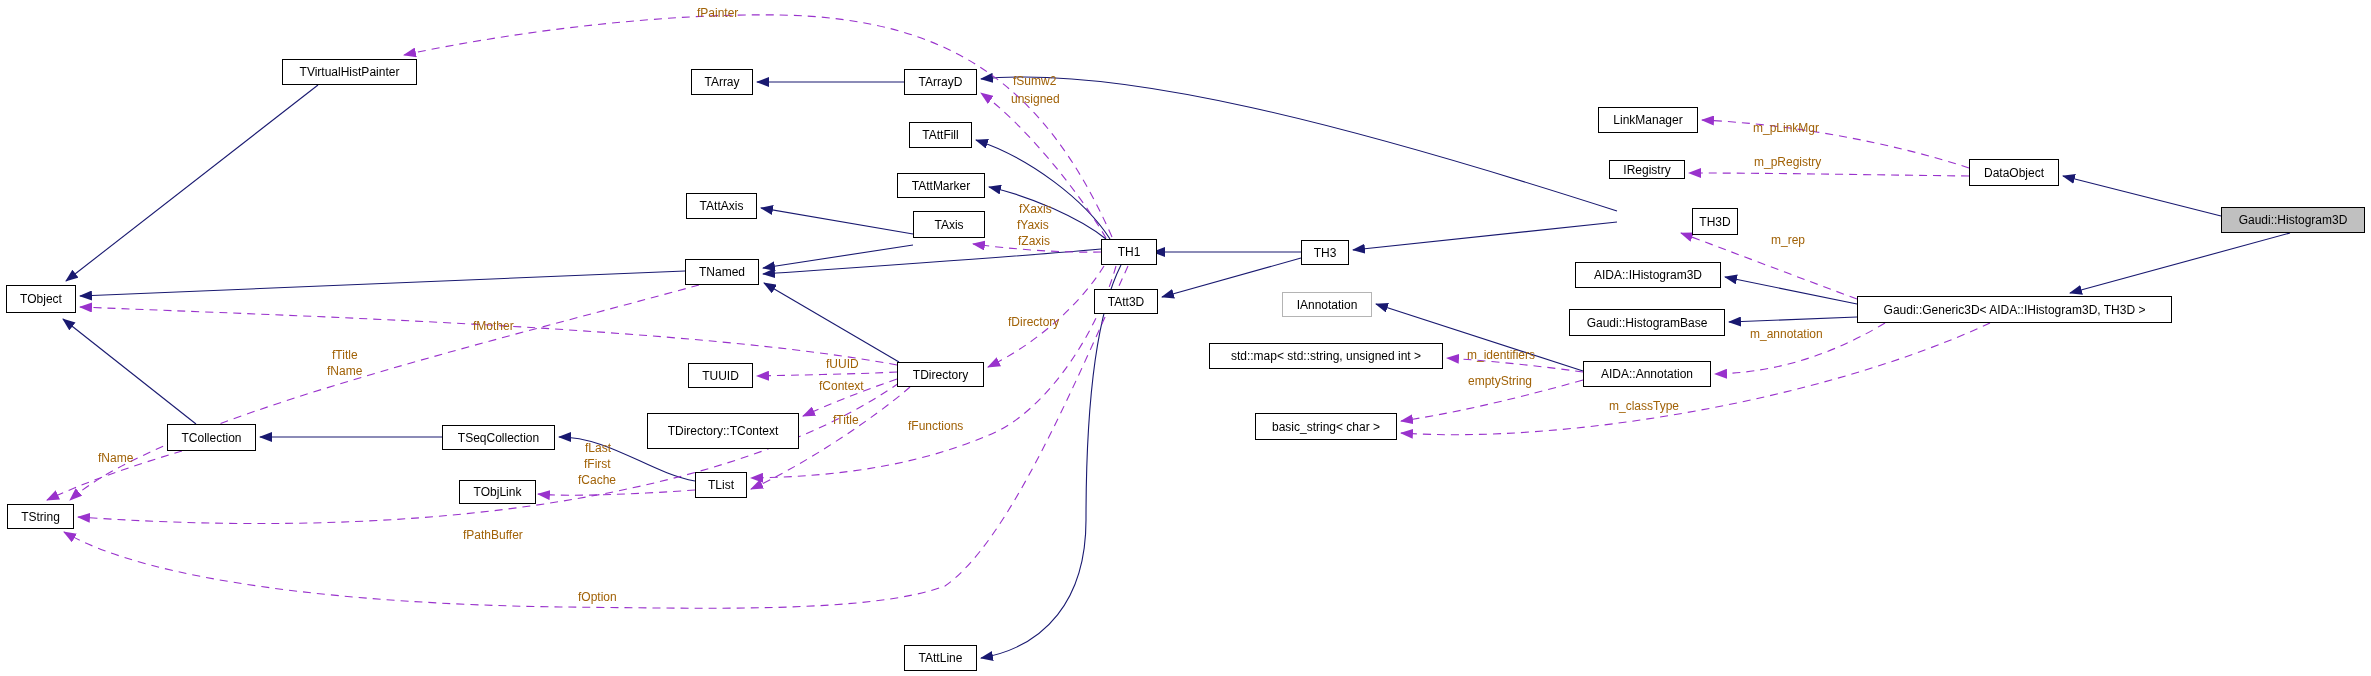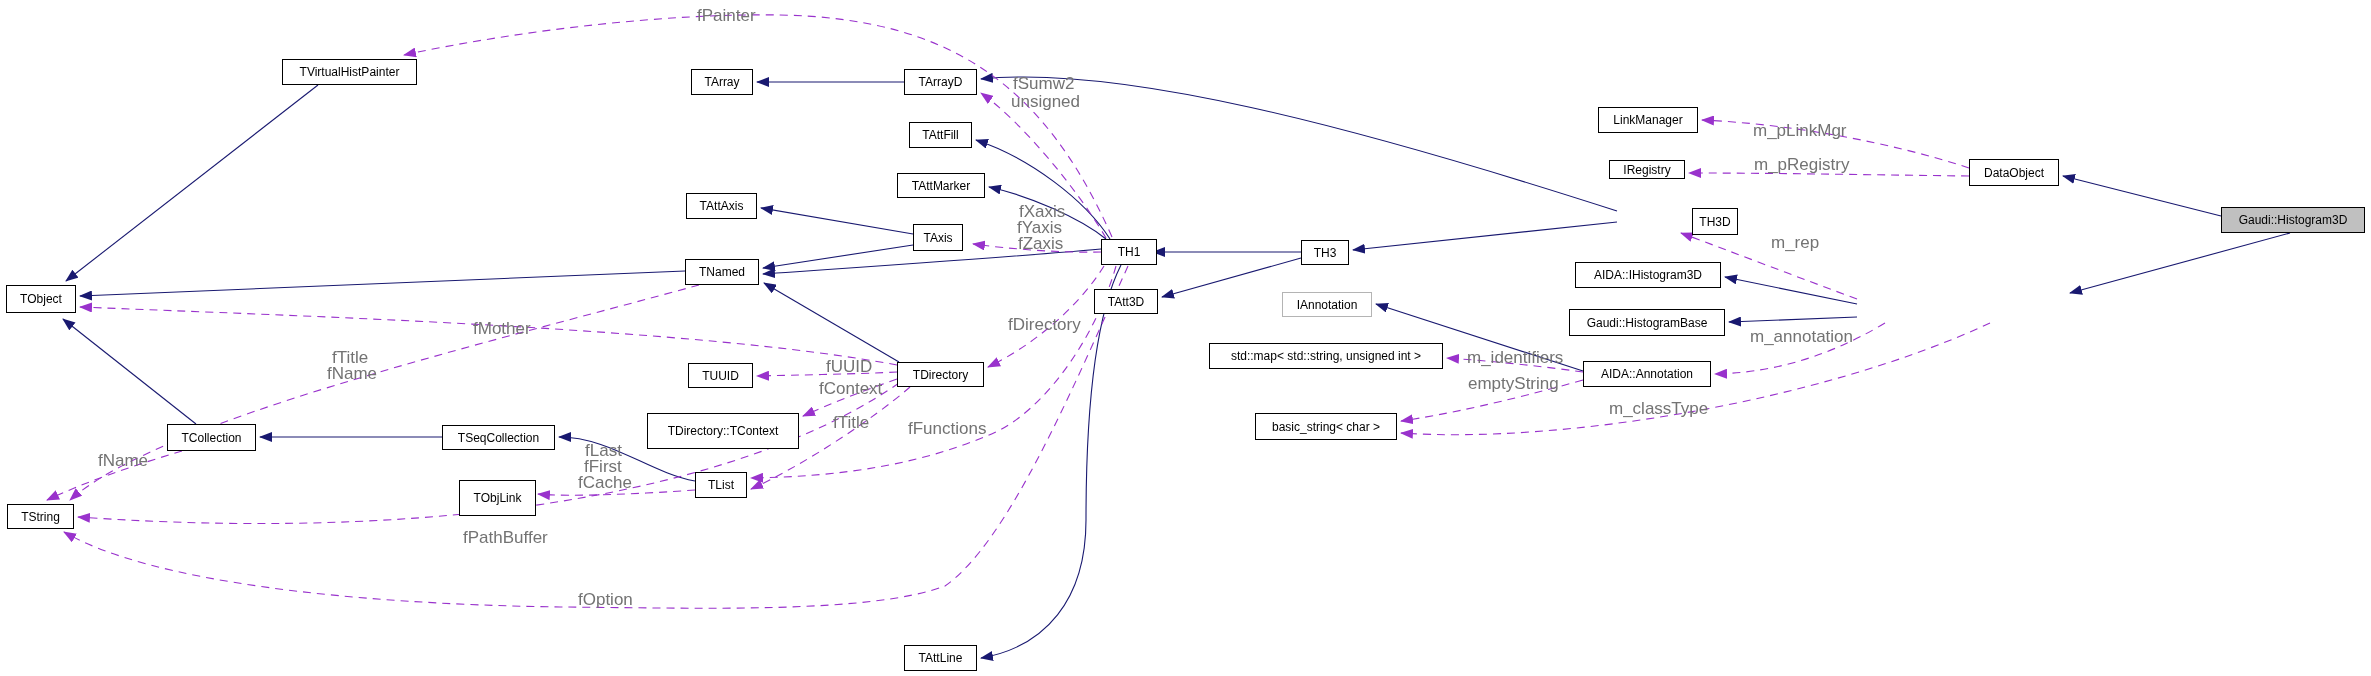--- a/index.html
+++ b/index.html
@@ -4,21 +4,21 @@
 <style>
   html,body{margin:0;padding:0;background:#ffffff;}
   #stage{position:relative;width:2371px;height:676px;background:#ffffff;overflow:hidden;
          font-family:"Liberation Sans","DejaVu Sans",sans-serif;}
   #edges{position:absolute;left:0;top:0;}
   .node{position:absolute;box-sizing:border-box;border:1px solid #000;background:#fff;
         display:flex;align-items:center;justify-content:center;white-space:nowrap;
         font-size:12px;color:#000;z-index:2;}
   .node.hl{background:#c0c0c0;}
   .node.ext{border-color:#b4b4b4;}
-  .elabel{position:absolute;font-size:17px;color:#737373;white-space:nowrap;z-index:3;}
+  .elabel{position:absolute;font-size:12px;color:#a16207;white-space:nowrap;z-index:3;}
   path.solid{stroke:#191970;stroke-width:1.1;fill:none;}
   path.dash{stroke:#9932cc;stroke-width:1.1;fill:none;stroke-dasharray:8,6;}
 </style>
 </head>
 <body>
 
 <div id="stage">
 
 <svg id="edges" width="2371" height="676" viewBox="0 0 2371 676">
   <defs>
@@ -76,43 +76,44 @@
   <path class="dash" marker-end="url(#ah-dash)" d="M1990,323 C1820,402 1560,444 1401,433"></path>
 </svg>
 
   <div class="node" style="left:282px;top:59px;width:135px;height:26px">TVirtualHistPainter</div>
   <div class="node" style="left:6px;top:285px;width:70px;height:28px">TObject</div>
   <div class="node" style="left:691px;top:69px;width:62px;height:26px">TArray</div>
   <div class="node" style="left:904px;top:69px;width:73px;height:26px">TArrayD</div>
   <div class="node" style="left:909px;top:122px;width:63px;height:26px">TAttFill</div>
   <div class="node" style="left:897px;top:173px;width:88px;height:25px">TAttMarker</div>
   <div class="node" style="left:686px;top:193px;width:71px;height:26px">TAttAxis</div>
-  <div class="node" style="left:913px;top:224px;width:50px;height:27px">TAxis</div>
+  <div class="node" style="left:913px;top:211px;width:72px;height:27px">TAxis</div>
   <div class="node" style="left:685px;top:259px;width:74px;height:26px">TNamed</div>
   <div class="node" style="left:1101px;top:239px;width:56px;height:26px">TH1</div>
   <div class="node" style="left:1094px;top:289px;width:64px;height:25px">TAtt3D</div>
   <div class="node" style="left:1301px;top:240px;width:48px;height:25px">TH3</div>
   <div class="node" style="left:1692px;top:208px;width:46px;height:27px">TH3D</div>
   <div class="node" style="left:1598px;top:107px;width:100px;height:26px">LinkManager</div>
   <div class="node" style="left:1609px;top:160px;width:76px;height:19px">IRegistry</div>
   <div class="node" style="left:1969px;top:159px;width:90px;height:27px">DataObject</div>
   <div class="node hl" style="left:2221px;top:207px;width:144px;height:26px">Gaudi::Histogram3D</div>
   <div class="node" style="left:1575px;top:262px;width:146px;height:26px">AIDA::IHistogram3D</div>
   <div class="node" style="left:1569px;top:309px;width:156px;height:27px">Gaudi::HistogramBase</div>
+  <div class="node" style="left:1857px;top:296px;width:315px;height:27px">Gaudi::Generic3D&lt; AIDA::IHistogram3D, TH3D &gt;</div>
   <div class="node ext" style="left:1282px;top:292px;width:90px;height:25px">IAnnotation</div>
   <div class="node" style="left:1209px;top:343px;width:234px;height:26px">std::map&lt; std::string, unsigned int &gt;</div>
   <div class="node" style="left:1583px;top:361px;width:128px;height:26px">AIDA::Annotation</div>
   <div class="node" style="left:1255px;top:413px;width:142px;height:27px">basic_string&lt; char &gt;</div>
   <div class="node" style="left:688px;top:363px;width:65px;height:25px">TUUID</div>
   <div class="node" style="left:897px;top:362px;width:87px;height:25px">TDirectory</div>
   <div class="node" style="left:647px;top:413px;width:152px;height:36px">TDirectory::TContext</div>
   <div class="node" style="left:695px;top:472px;width:52px;height:26px">TList</div>
   <div class="node" style="left:442px;top:425px;width:113px;height:25px">TSeqCollection</div>
   <div class="node" style="left:167px;top:424px;width:89px;height:27px">TCollection</div>
-  <div class="node" style="left:459px;top:480px;width:77px;height:36px">TObjLink</div>
+  <div class="node" style="left:459px;top:480px;width:77px;height:24px">TObjLink</div>
   <div class="node" style="left:7px;top:504px;width:67px;height:25px">TString</div>
   <div class="node" style="left:904px;top:645px;width:73px;height:26px">TAttLine</div>
 
   <span class="elabel" style="left:697px;top:6px">fPainter</span>
   <span class="elabel" style="left:1013px;top:74px">fSumw2</span>
   <span class="elabel" style="left:1011px;top:92px">unsigned</span>
   <span class="elabel" style="left:1019px;top:202px">fXaxis</span>
   <span class="elabel" style="left:1017px;top:218px">fYaxis</span>
   <span class="elabel" style="left:1018px;top:234px">fZaxis</span>
   <span class="elabel" style="left:473px;top:319px">fMother</span>

